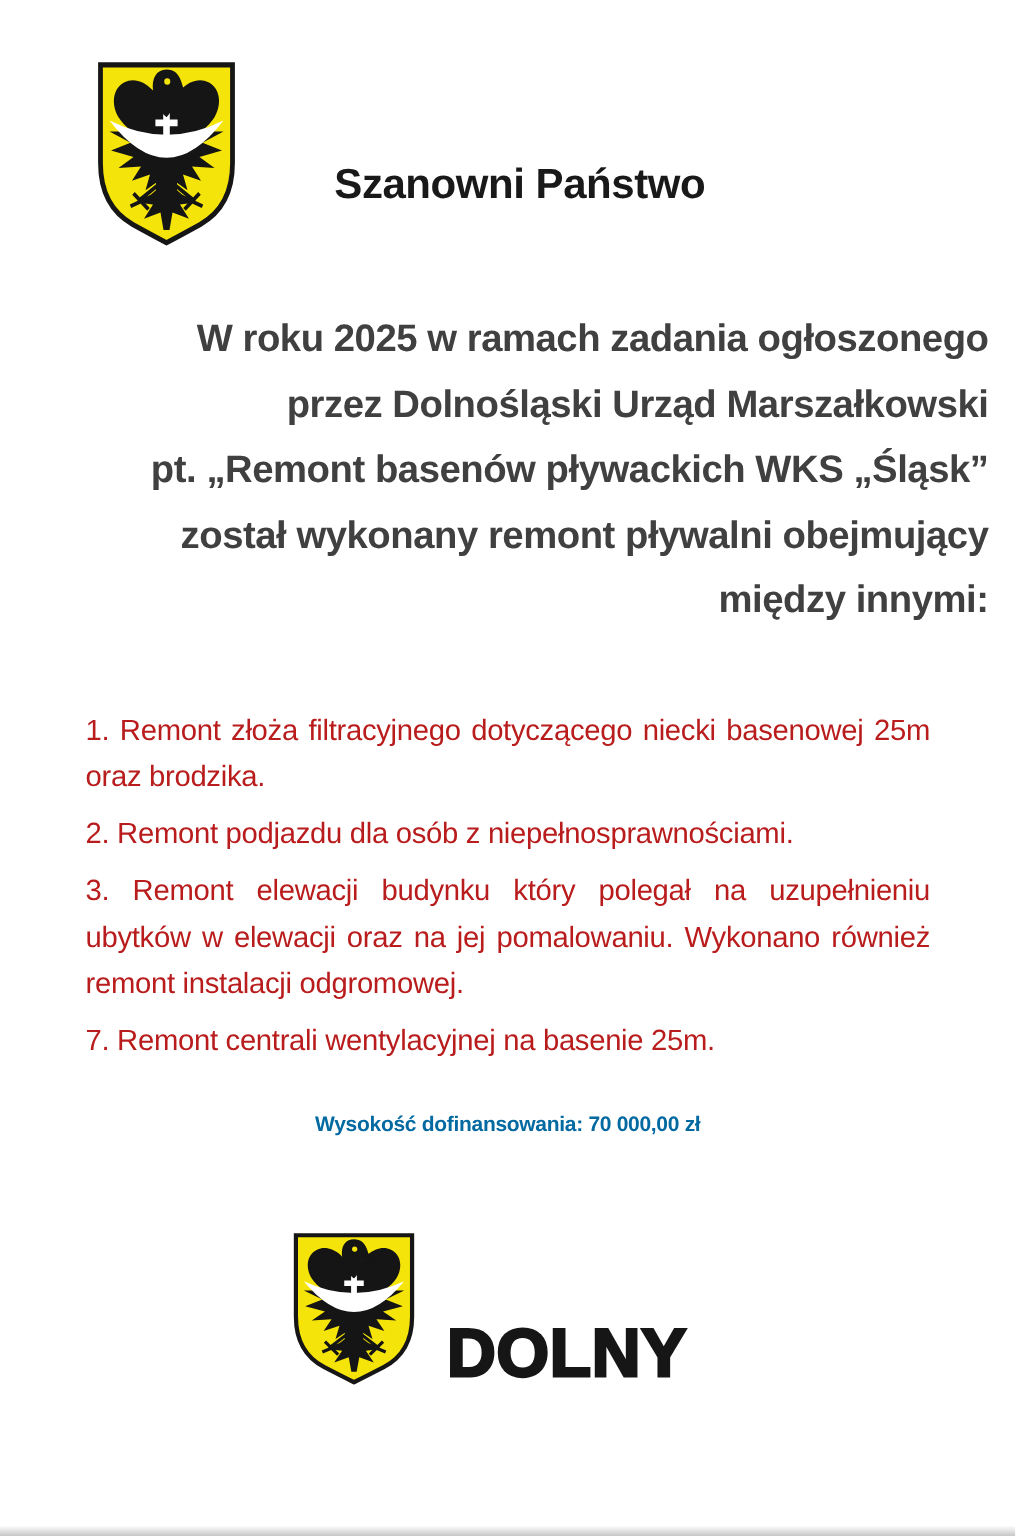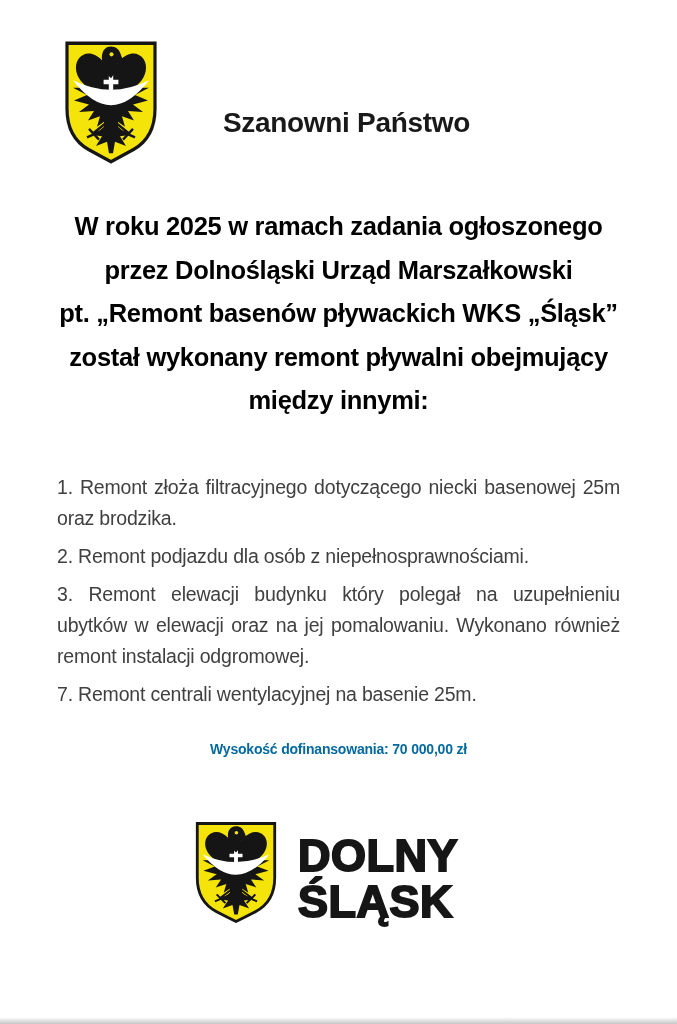--- a/index.html
+++ b/index.html
@@ -15,28 +15,28 @@
   .coa-top{position:absolute;left:61px;top:39px;width:100px;height:127px;}
   
   .greeting{
     position:absolute;top:106px;left:0;right:0;
     text-align:center;font-weight:bold;font-size:28px;line-height:34px;
     letter-spacing:-0.3px;color:#191919;padding-left:16px;
   }
   
   .intro{
     position:absolute;top:205px;left:18px;right:18px;
-    text-align:center;font-weight:bold;font-size:25.5px;line-height:43.5px;
-    letter-spacing:-0.3px;color:#000000;
+    text-align:right;font-weight:bold;font-size:25.5px;line-height:43.5px;
+    letter-spacing:-0.3px;color:#404040;
   }
   .intro-line{white-space:nowrap;}
   
   .list{
     position:absolute;top:472px;left:57px;width:563px;
-    font-size:19.5px;line-height:31px;letter-spacing:-0.2px;color:#404040;
+    font-size:19.5px;line-height:31px;letter-spacing:-0.2px;color:#b91c1c;
   }
   .list-item{text-align:justify;margin:0 0 7px 0;}
   
   .funding{
     position:absolute;top:741px;left:0;right:0;
     text-align:center;font-weight:bold;font-size:14px;letter-spacing:-0.2px;
     color:#0369a1;
   }
   
   .logo{
@@ -112,18 +112,17 @@
   </div>
 
   <div class="funding">Wysokość dofinansowania: 70 000,00 zł</div>
 
   <div class="logo">
     <svg class="logo-coa" viewBox="0 0 100 120" preserveAspectRatio="none">
       <use href="#coa-art"></use>
     </svg>
     <div class="logo-text">
       <div>DOLNY</div>
-      <div>ŚLĄSK</div>
     </div>
   </div>
 
   <div class="scan-edge"></div>
 </div>
 
 </body></html>

